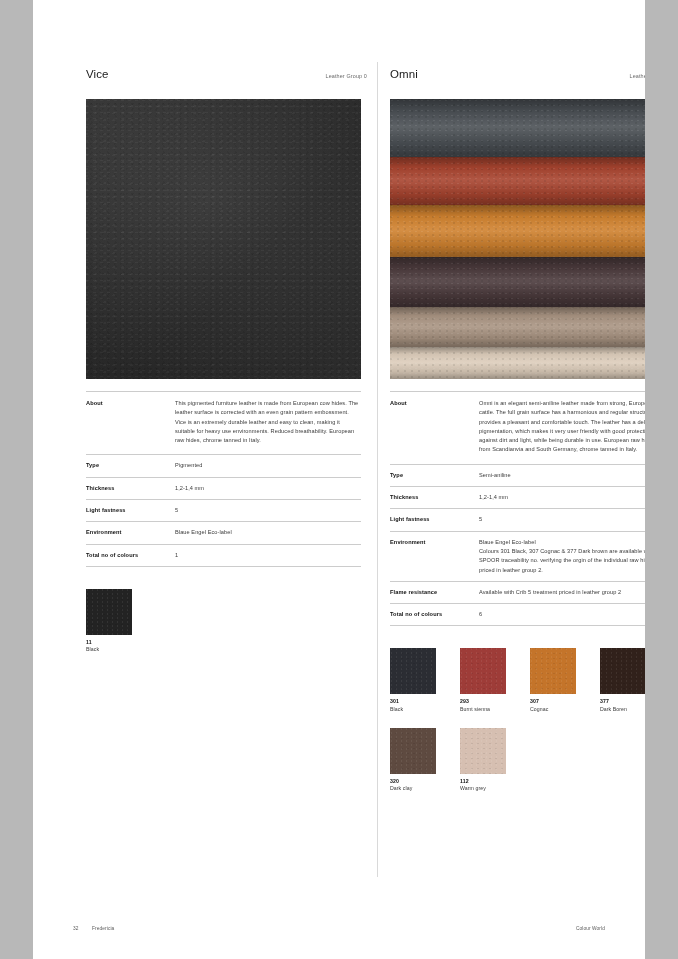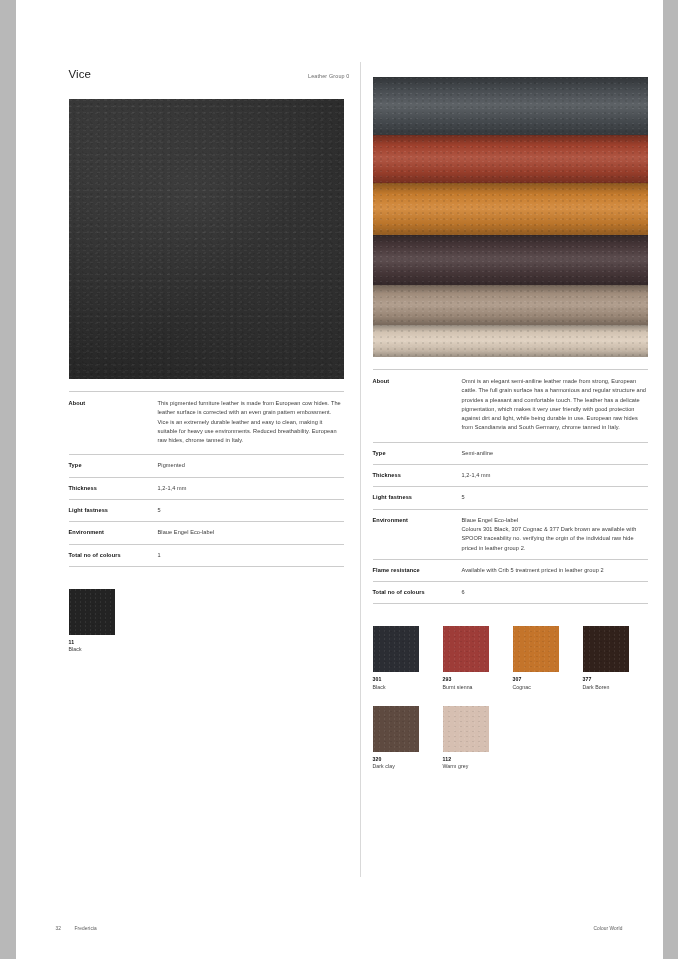--- a/index.html
+++ b/index.html
@@ -6,21 +6,20 @@
   body{
     font-family:"Liberation Sans","DejaVu Sans",sans-serif;
     -webkit-font-smoothing:antialiased;
   }
   .page{
     position:relative;
     width:612px;height:959px;
     background:#ffffff;
     overflow:hidden;
     margin:0 auto;
-    padding-left:35px;
   }
 
   
   .columns{
     position:absolute;
     left:0;top:0;
     width:678px;height:905px;
   }
   .col{
     position:absolute;
@@ -252,20 +251,24 @@
           </div>
           <div class="code">11</div>
           <div class="cname">Black</div>
         </div>
       </div>
 
     </div>
 
     <div class="col col-right">
 
+      <div class="col-head">
+        <div class="col-title">Omni</div>
+        <div class="col-group">Leather Group 1</div>
+      </div>
 
       <div class="hero hero-omni">
         <div class="fold" style="top:0px;   height:58px; background:#4b5055;">
           <div class="grain"></div>
           <div class="shade"></div>
         </div>
         <div class="fold" style="top:58px; height:48px; background:#a8442f;">
           <div class="grain"></div>
           <div class="shade"></div>
         </div>

